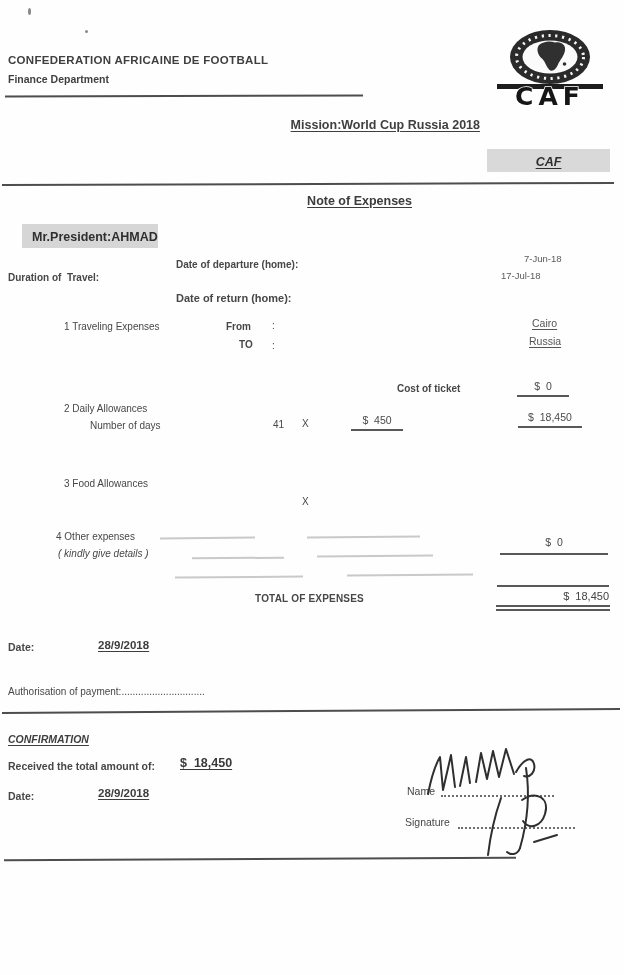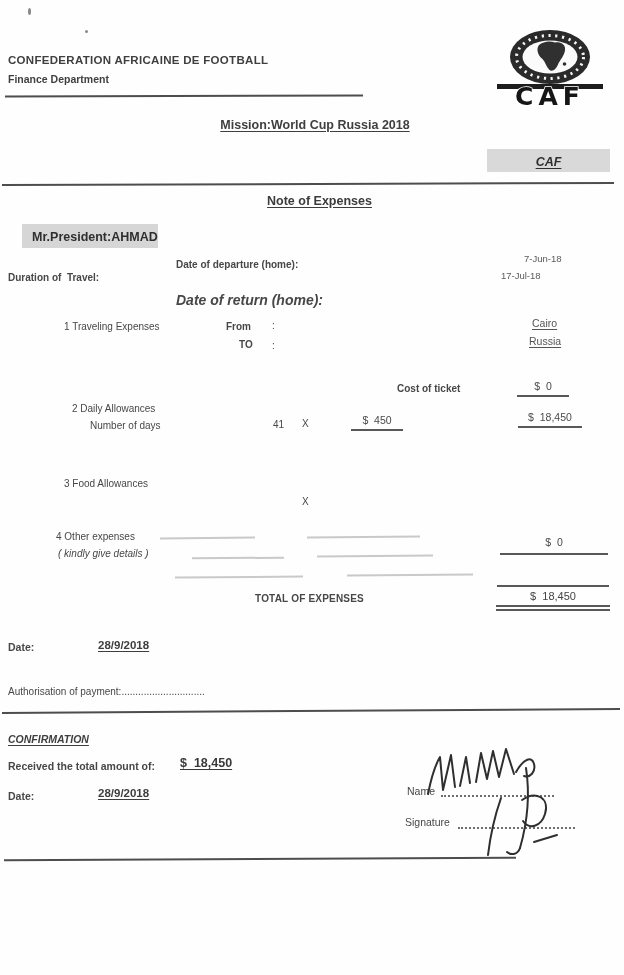--- a/index.html
+++ b/index.html
@@ -8,21 +8,21 @@
   html,body{margin:0;padding:0;background:#ffffff;}
   .page{
     position:relative; width:624px; height:975px; background:#fefefe; overflow:hidden;
     font-family:"Liberation Sans", sans-serif; color:var(--ink);
   }
   .t{position:absolute; white-space:pre; color:var(--ink); line-height:1.2;}
   .b{font-weight:bold;}
   .sb{font-weight:600;}
   .i{font-style:italic;}
   .u{text-decoration:underline; text-underline-offset:2px;}
-  .ctr{text-align:center;}
+  .ctr{text-align:right;}
   .rule{position:absolute; height:2px; background:var(--rule);}
   .faint{position:absolute; height:2px; background:var(--faint);}
   .cell{position:absolute; text-align:center; border-bottom:2px solid #585858; padding-bottom:3px; white-space:pre; color:#4a4a4a;}
   .dotted{position:absolute; height:0; border-bottom:2px dotted #6e6e6e;}
   .hlbox{position:absolute; background:var(--highlight);}
   .speck{position:absolute; background:#8a8a8a; border-radius:50%;}
   svg{position:absolute; overflow:visible;}
 </style>
 </head>
 <body>
@@ -57,34 +57,34 @@
   <div class="t b u ctr" style="left:227px;top:194px;width:185px;font-size:12.5px;color:#3c3c3c;">Note of Expenses</div>
 
   <div class="hlbox" style="left:22px;top:224px;padding:3px 0 3px 10px;">
     <span class="b" style="font-size:12.5px;color:#2f2f2f;">Mr.President:AHMAD</span>
   </div>
 
   <div class="t sb" style="left:8px;top:272px;font-size:10px;">Duration of  Travel:</div>
   <div class="t sb" style="left:176px;top:259px;font-size:10px;">Date of departure (home):</div>
   <div class="t" style="left:504px;top:253px;font-size:9.5px;color:#5a5a5a;margin-left:20px;">7-Jun-18</div>
   <div class="t" style="left:501px;top:270px;font-size:9.5px;color:#5a5a5a;">17-Jul-18</div>
-  <div class="t sb" style="left:176px;top:292px;font-size:14px;font-style:italic;">Date of return (home):</div>
+  <div class="t sb" style="left:176px;top:292px;font-size:11px;">Date of return (home):</div>
 
   <div class="t" style="left:64px;top:321px;font-size:10px;">1 Traveling Expenses</div>
   <div class="t sb" style="left:226px;top:321px;font-size:10px;">From</div>
   <div class="t" style="left:272px;top:320px;font-size:10px;">:</div>
   <div class="t sb" style="left:239px;top:339px;font-size:10px;">TO</div>
   <div class="t" style="left:272px;top:340px;font-size:10px;">:</div>
   <div class="t u" style="left:532px;top:317px;font-size:10.5px;color:#555;">Cairo</div>
   <div class="t u" style="left:529px;top:335px;font-size:10.5px;color:#555;">Russia</div>
 
   <div class="t sb" style="left:397px;top:383px;font-size:10px;">Cost of ticket</div>
   <div class="cell" style="left:517px;top:380px;width:52px;font-size:10.5px;">$  0</div>
 
-  <div class="t" style="left:72px;top:403px;font-size:10px;">2 Daily Allowances</div>
+  <div class="t" style="left:64px;top:403px;font-size:10px;">2 Daily Allowances</div>
   <div class="t" style="left:90px;top:420px;font-size:10px;">Number of days</div>
   <div class="t" style="left:273px;top:419px;font-size:10px;">41</div>
   <div class="t" style="left:302px;top:418px;font-size:10px;">X</div>
   <div class="cell" style="left:351px;top:414px;width:52px;font-size:10.5px;">$  450</div>
   <div class="cell" style="left:518px;top:411px;width:64px;font-size:10.5px;">$  18,450</div>
 
   <div class="t" style="left:64px;top:478px;font-size:10px;">3 Food Allowances</div>
   <div class="t" style="left:302px;top:496px;font-size:10px;">X</div>
 
   <div class="t" style="left:56px;top:531px;font-size:10px;">4 Other expenses</div>

